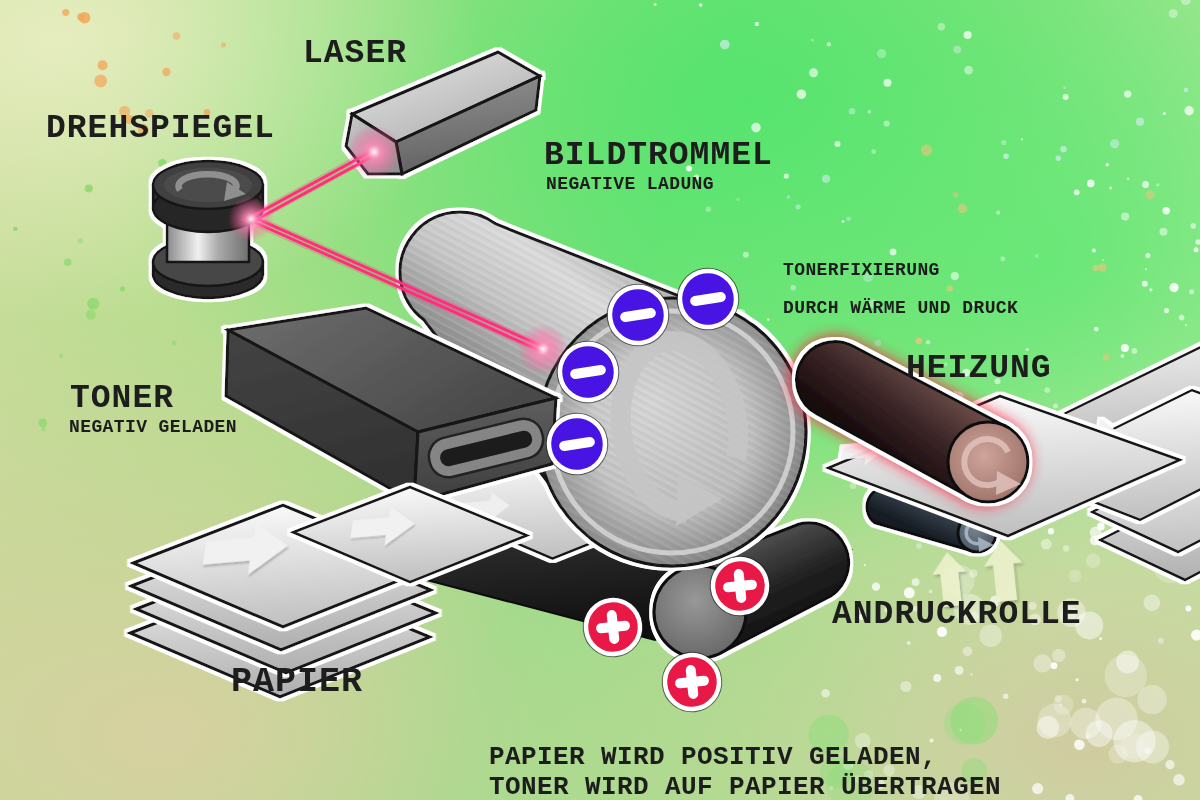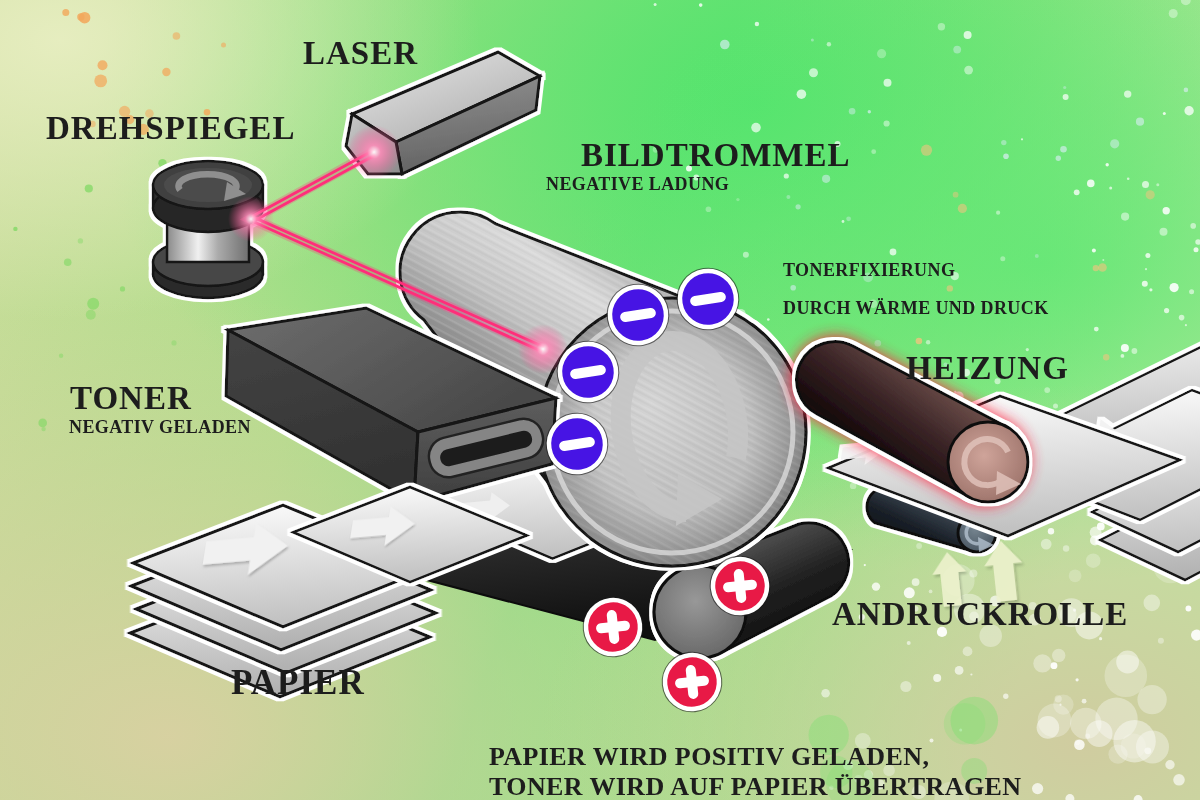--- a/index.html
+++ b/index.html
@@ -1,20 +1,20 @@
 <!DOCTYPE html>
 <html style="--neg: #4714e4; --pos: #e81946; --beam: #ff2e7a; --glow: #ff2642; --ink: #1d1d1d;"><head>
 <meta charset="utf-8">
 <style>
   :root{
     --neg:#4714e4; --pos:#e81946; --beam:#ff2e7a; --glow:#ff2642; --ink:#1d1d1d;
   }
   html,body{margin:0;padding:0;background:#222;}
   .stage{position:relative;width:1200px;height:800px;overflow:hidden;
-         font-family:Liberation Serif, serif;}
+         font-family:Liberation Mono, monospace;}
   .stage svg{position:absolute;left:0;top:0;}
   .lbl{position:absolute;font-weight:700;color:var(--ink);line-height:1.02;
        white-space:nowrap;letter-spacing:1px;}
   .lbl-xl{font-size:33px;}
   .lbl-xxl{font-size:35px;}
   .lbl-md{font-size:18px;letter-spacing:.4px;}
   .lbl-cap{font-size:26px;letter-spacing:.4px;margin-top:32px;}
 </style>
 </head>
 <body>
@@ -642,21 +642,21 @@
       <circle r="29.5" fill="none" stroke="#1a1a1a" stroke-width="1.6" opacity="0.6"></circle>
       <circle r="27" style="fill:var(--pos)" stroke="#ffffff" stroke-width="4.5"></circle>
       <rect x="-17" y="-5" width="34" height="10" rx="5" fill="#ffffff"></rect>
       <rect x="-5" y="-17" width="10" height="34" rx="5" fill="#ffffff"></rect>
     </g>
   </g>
 </svg>
 
   <div class="lbl lbl-xl" style="left:303px;top:37px;">LASER</div>
   <div class="lbl lbl-xl" style="left:46px;top:112px;">DREHSPIEGEL</div>
-  <div class="lbl lbl-xl" style="left:544px;top:139px;margin-left:37px;">BILDTROMMEL</div>
+  <div class="lbl lbl-xl" style="left:544px;top:139px;">BILDTROMMEL</div>
   <div class="lbl lbl-md" style="left:546px;top:175px;">NEGATIVE LADUNG</div>
   <div class="lbl lbl-xl" style="left:70px;top:382px;">TONER</div>
   <div class="lbl lbl-md" style="left:69px;top:418px;">NEGATIV GELADEN</div>
   <div class="lbl lbl-md" style="left:783px;top:261px;">TONERFIXIERUNG</div>
   <div class="lbl lbl-md" style="left:783px;top:299px;">DURCH WÄRME UND DRUCK</div>
   <div class="lbl lbl-xl" style="left:906px;top:323px;margin-top:29px;">HEIZUNG</div>
   <div class="lbl lbl-xl" style="left:832px;top:598px;">ANDRUCKROLLE</div>
   <div class="lbl lbl-xxl" style="left:231px;top:665px;">PAPIER</div>
   <div class="lbl lbl-cap" style="left:489px;top:712px;">PAPIER WIRD POSITIV GELADEN,</div>
   <div class="lbl lbl-cap" style="left:489px;top:742px;">TONER WIRD AUF PAPIER ÜBERTRAGEN</div>

